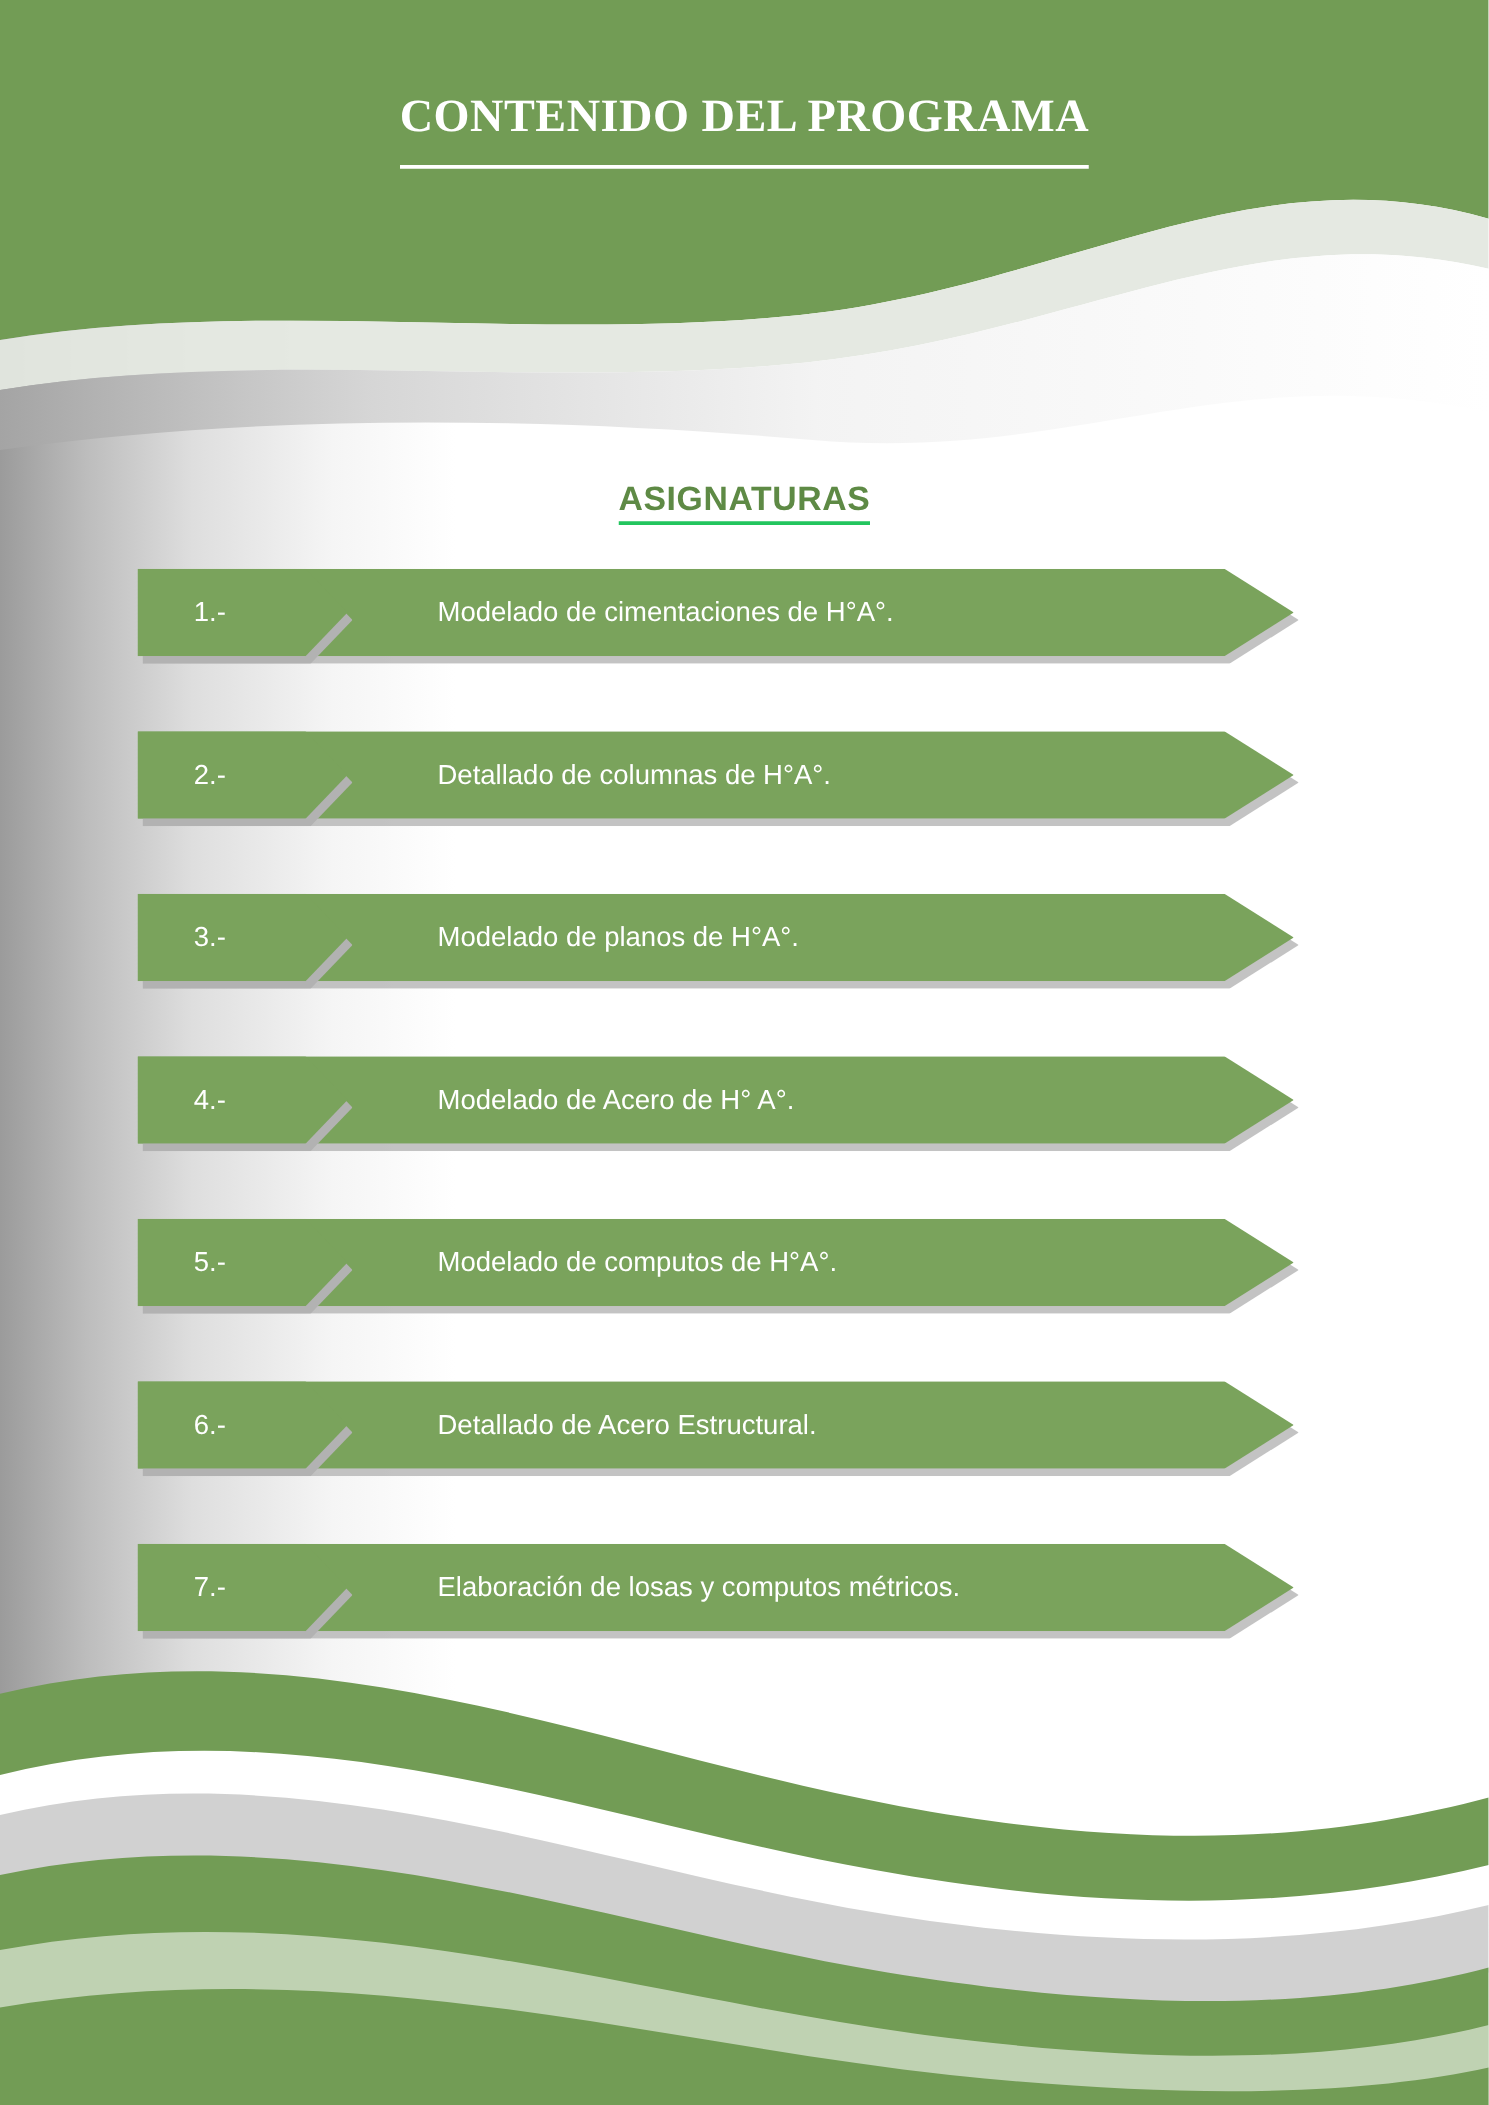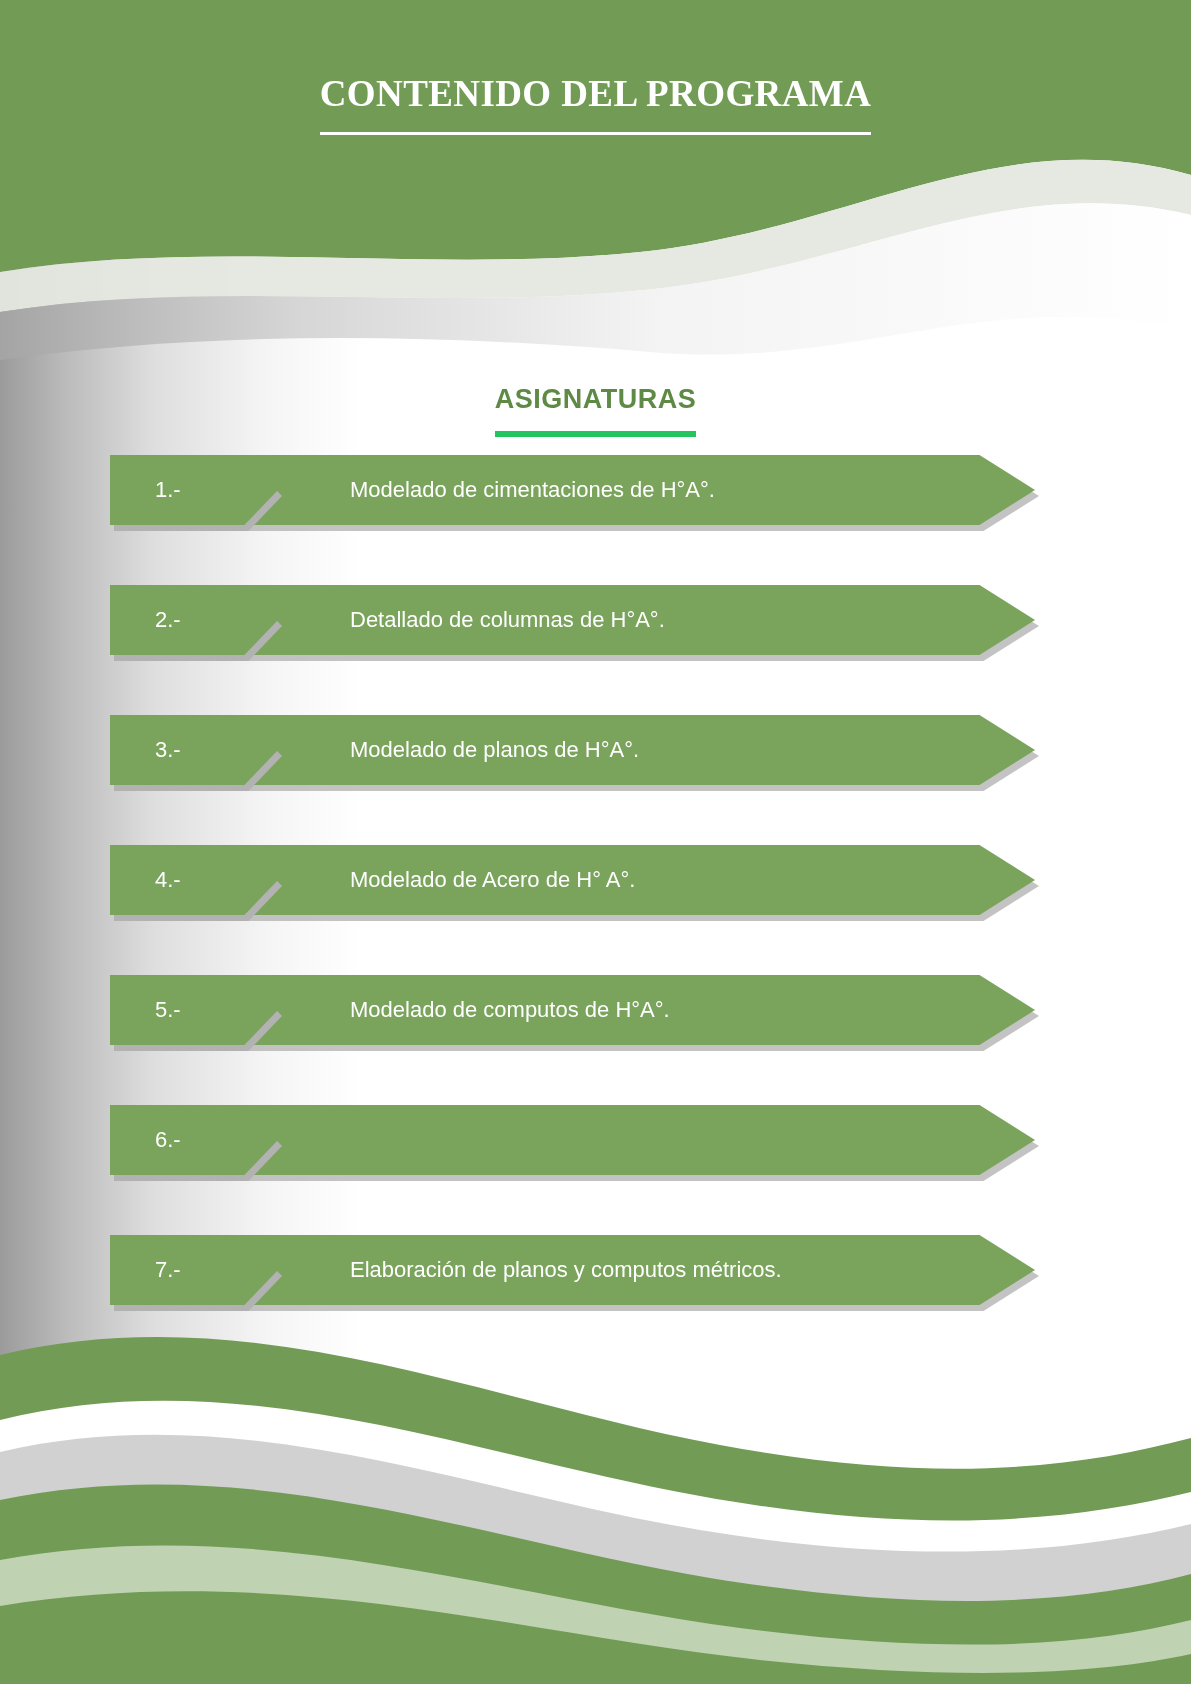--- a/index.html
+++ b/index.html
@@ -49,22 +49,22 @@
     top: 384px;
     left: 0;
     width: 1191px;
     text-align: center;
     font-size: 27px;
     font-weight: bold;
     color: #5e8a45;
     letter-spacing: 0.5px;
   }
   .section-heading span {
-    border-bottom: 6px solid #22c55e;
-    padding-bottom: 17px;
+    border-bottom: 3px solid #22c55e;
+    padding-bottom: 3px;
   }
 
   
   .rows {
     position: absolute;
     top: 455px;
     left: 0;
     width: 1191px;
   }
   .row {
@@ -260,27 +260,28 @@
         <div class="chev-label">Modelado de computos de H°A°.</div>
       </div>
     </div>
 
     <div class="row">
       <div class="chevron-wrap">
         <div class="chev-shadow"></div>
         <div class="chev-body"></div>
         <div class="chev-num-shadow"></div>
         <div class="chev-num">6.-</div>
+        <div class="chev-label">Detallado de Acero Estructural.</div>
       </div>
     </div>
 
     <div class="row">
       <div class="chevron-wrap">
         <div class="chev-shadow"></div>
         <div class="chev-body"></div>
         <div class="chev-num-shadow"></div>
         <div class="chev-num">7.-</div>
-        <div class="chev-label">Elaboración de planos y computos métricos.</div>
+        <div class="chev-label">Elaboración de losas y computos métricos.</div>
       </div>
     </div>
 
   </div>
 </div>
 
 </body></html>

